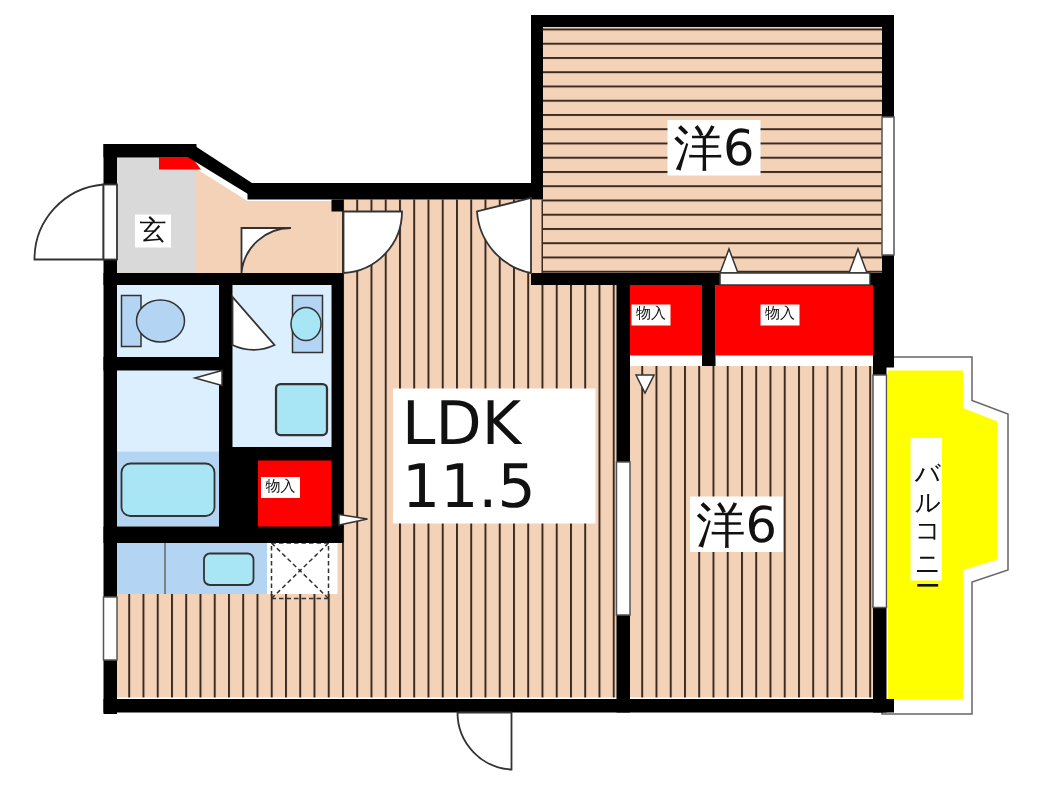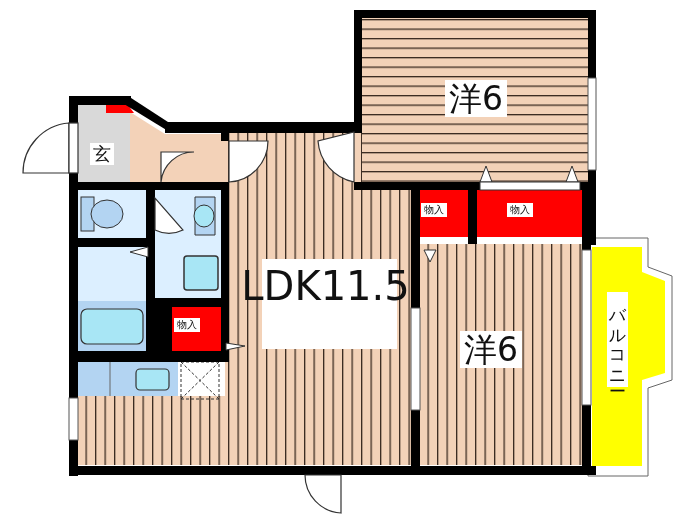--- a/index.html
+++ b/index.html
@@ -4,21 +4,21 @@
 <style>
   html, body { margin: 0; padding: 0; background: #ffffff; }
   body { width: 700px; height: 525px; position: relative; overflow: hidden; font-family: "DejaVu Sans", sans-serif; }
   #plan { position: absolute; left: 0; top: 0; width: 700px; height: 525px; }
   .label {
     position: absolute; background: #ffffff; color: #111;
     display: flex; align-items: flex-start; justify-content: center;
     font-family: "DejaVu Sans", sans-serif; line-height: 1;
   }
   .lbl-western { font-size: 33px; padding: 2px 4px; }
-  .lbl-ldk { font-size: 40px; flex-direction: row; align-items: flex-start; padding: 6px 14px 6px 6px; line-height: 1.05; }
+  .lbl-ldk { font-size: 40px; flex-direction: column; align-items: flex-start; padding: 6px 14px 6px 6px; line-height: 1.05; }
   .lbl-closet { font-size: 10px; padding: 2px 3px; }
   .lbl-entry { font-size: 18px; padding: 2px 3px; }
   .lbl-balcony { font-size: 17px; writing-mode: vertical-rl; padding: 4px 2px; letter-spacing: 2px; }
 </style>
 </head>
 <body>
 
 <svg id="plan" viewBox="0 0 700 525" xmlns="http://www.w3.org/2000/svg">
   <defs>
     <pattern id="woodV" width="9.5" height="10" patternUnits="userSpaceOnUse">

